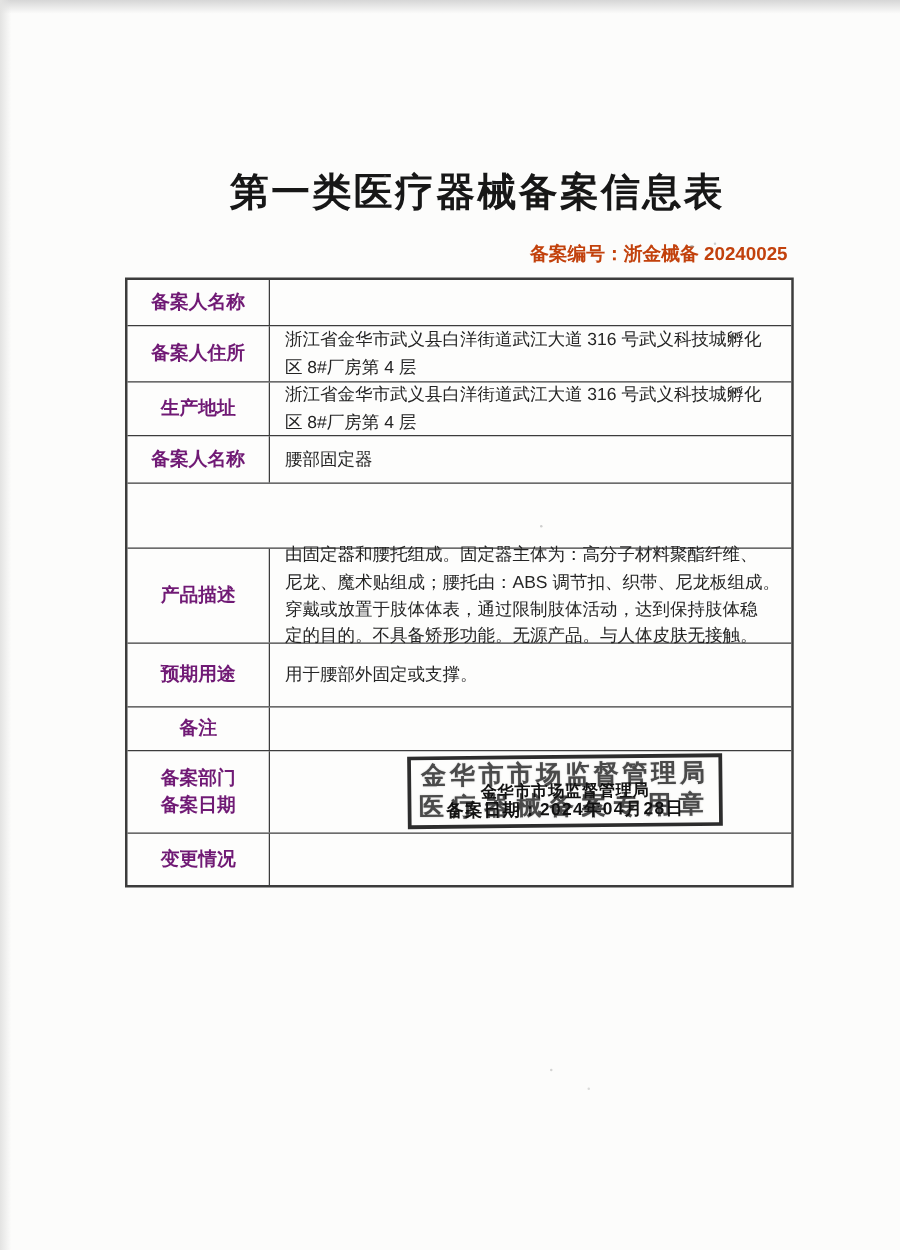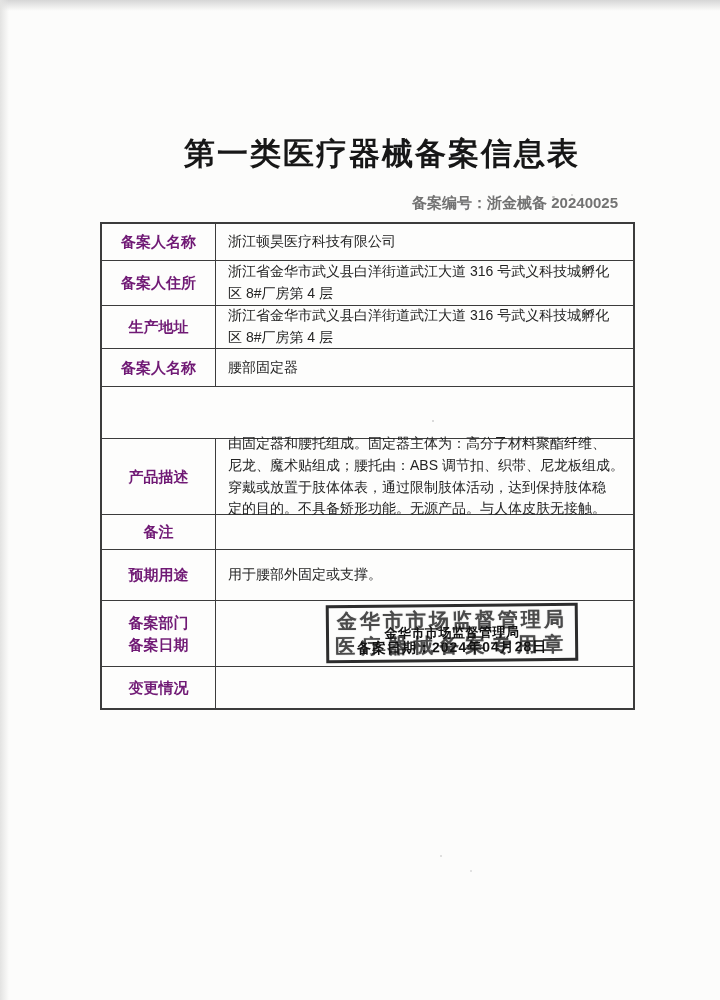--- a/index.html
+++ b/index.html
@@ -26,24 +26,24 @@
     top: 121px; left: 20px; width: 700px;
     margin: 12px;
     text-align: center;
     font-size: 31px;
     font-weight: bold;
     letter-spacing: 2px;
     color: #171717;
   }
   .record-no {
     position: absolute;
-    top: 194px; right: 102px;
+    top: 194px; right: 90px;
     font-size: 15px;
     font-weight: bold;
-    color: #737373;
+    color: #c2410c;
   }
   .reg-table {
     position: absolute;
     left: 100px; top: 222px; width: 535px;
     border: 2px solid #3c3c3c;
     box-sizing: border-box;
     background: #fdfdfc;
   }
   .row { display: flex; border-top: 1px solid #3c3c3c; box-sizing: border-box; }
   .row:first-child { border-top: none; }
@@ -111,21 +111,20 @@
   <div class="edge-left"></div>
 
   <h1 class="doc-title">第一类医疗器械备案信息表</h1>
 
   <div class="record-no">备案编号：浙金械备 20240025</div>
 
   <div class="reg-table">
 
     <div class="row" style="height:36px">
       <div class="cell label">备案人名称</div>
-      <div class="cell value">浙江顿昊医疗科技有限公司</div>
     </div>
 
 
     <div class="row" style="height:45px">
       <div class="cell label">备案人住所</div>
       <div class="cell value">浙江省金华市武义县白洋街道武江大道 316 号武义科技城孵化
 区 8#厂房第 4 层</div>
     </div>
 
     <div class="row" style="height:43px">
@@ -143,28 +142,28 @@
     </div>
 
     <div class="row" style="height:76px">
       <div class="cell label">产品描述</div>
       <div class="cell value">由固定器和腰托组成。固定器主体为：高分子材料聚酯纤维、
 尼龙、魔术贴组成；腰托由：ABS 调节扣、织带、尼龙板组成。
 穿戴或放置于肢体体表，通过限制肢体活动，达到保持肢体稳
 定的目的。不具备矫形功能。无源产品。与人体皮肤无接触。</div>
     </div>
 
+    <div class="row" style="height:51px">
+      <div class="cell label">预期用途</div>
+      <div class="cell value">用于腰部外固定或支撑。</div>
+    </div>
+
     <div class="row" style="height:35px">
       <div class="cell label">备注</div>
       <div class="cell value"></div>
-    </div>
-
-    <div class="row" style="height:51px">
-      <div class="cell label">预期用途</div>
-      <div class="cell value">用于腰部外固定或支撑。</div>
     </div>
 
     <div class="row" style="height:66px">
       <div class="cell label">备案部门
 备案日期</div>
       <div class="cell value">
         <div class="stamp">
           <div class="seal-line l1">金华市市场监督管理局</div>
           <div class="seal-line l2">医疗器械备案专用章</div>
           <div class="overlay-line o1">金华市市场监督管理局</div>

